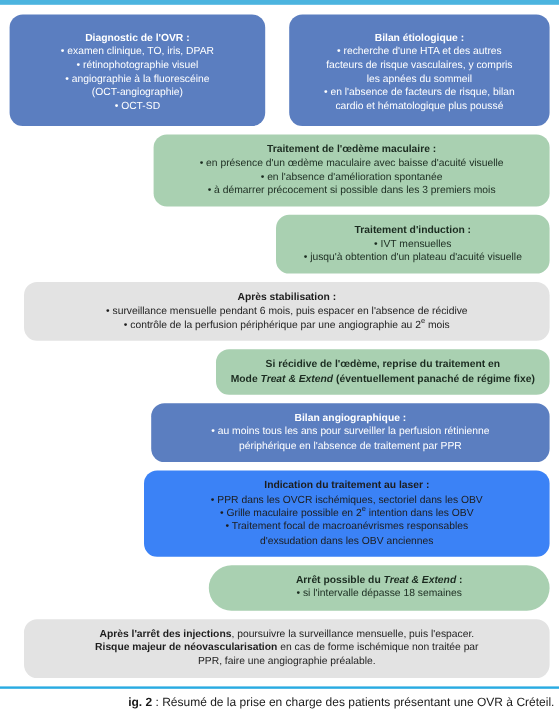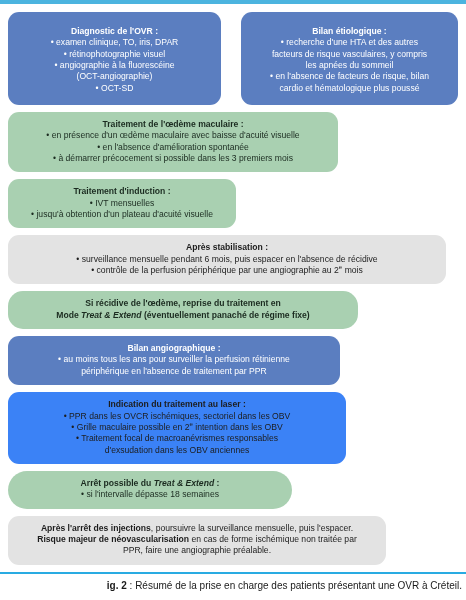--- a/index.html
+++ b/index.html
@@ -100,31 +100,31 @@
     padding-top: 14px;
   }
   .box-bilan-etio {
     width: 217px;
     min-height: 93px;
     padding-top: 14px;
   }
 
   .center-wrap {
     display: flex;
-    justify-content: flex-start;
+    justify-content: flex-end;
   }
 
   .w-oedeme   { width: 330px; }
   .w-induction{ width: 228px; }
   .w-apres    { width: 438px; }
-  .w-recidive { width: 350px; border-radius: 15px; }
+  .w-recidive { width: 278px; }
   .w-angio    { width: 332px; }
   .w-laser    { width: 338px; }
   .w-arret    { width: 284px; border-radius: 22px; }
-  .w-final    { width: 378px; }
+  .w-final    { width: 438px; }
 
   .italic { font-style: italic; }
   .bold   { font-weight: bold; }
   sup { font-size: 0.72em; vertical-align: super; line-height: 0; }
 
   .caption {
     position: absolute;
     top: 580px;
     left: 0;
     width: 466px;

